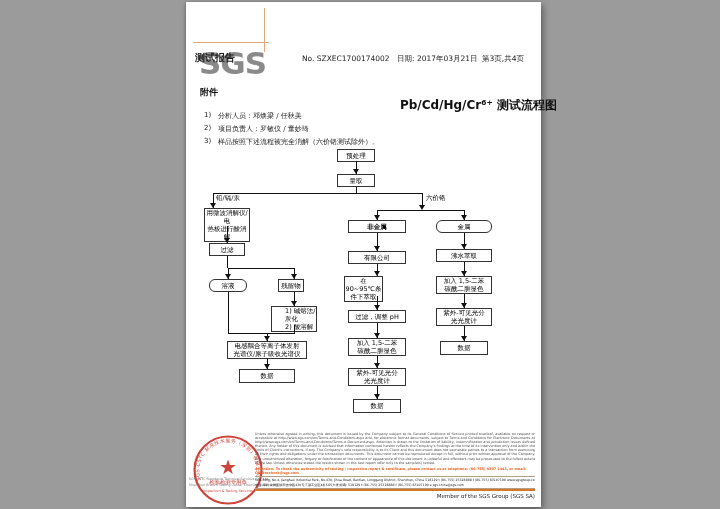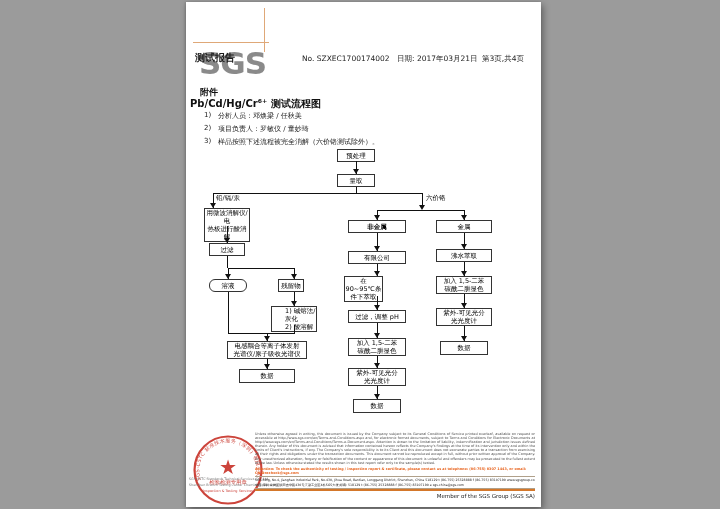--- a/index.html
+++ b/index.html
@@ -22,21 +22,21 @@
     margin-top:39px;
   }
   .cropline-h{position:absolute;left:7px;top:40px;width:76px;height:1px;background:#dfa878}
   .cropline-v{position:absolute;left:78px;top:6px;width:1px;height:44px;background:#dfa878}
   .report-title{position:absolute;left:9px;top:49px;font-size:10px;font-weight:bold;color:#1c1c1c}
   .report-no{position:absolute;left:116px;top:52px;font-size:7.5px;color:#222}
   .report-date{position:absolute;left:211px;top:52px;font-size:7.5px;color:#222}
   .report-pages{position:absolute;left:296px;top:52px;font-size:7.5px;color:#222}
   
   .attach-label{position:absolute;left:14px;top:84px;font-size:9px;font-weight:bold;color:#111}
-  .flow-title{position:absolute;left:4px;top:95px;width:100%;text-align:left;font-size:10px;font-weight:bold;color:#111}
+  .flow-title{position:absolute;left:16px;top:95px;width:100%;text-align:right;font-size:12px;font-weight:bold;color:#111}
   .notes{position:absolute;left:18px;top:109px;font-size:7px;color:#1a1a1a}
   .note-row{display:flex;margin-bottom:3.2px}
   .note-num{width:14px;flex:none}
   
   #flow{position:absolute;left:0;top:0;width:355px;height:505px}
   .node{
     position:absolute;box-sizing:border-box;border:1px solid #333;background:#fff;
     font-size:6.5px;line-height:8px;color:#000;
     display:flex;align-items:center;justify-content:center;text-align:center;
     white-space:pre-line;
@@ -115,21 +115,21 @@
       <div class="node" style="left: 162px; top: 218px; width: 58px; min-height: 13px; font-weight: bold;">非金属</div>
       <div class="node" style="left: 162px; top: 249px; width: 58px; min-height: 13px;">有限公司</div>
       <div class="node" style="left: 158px; top: 274px; width: 39px; min-height: 20px;">在 90~95℃条
 件下萃取</div>
       <div class="node" style="left: 162px; top: 308px; width: 58px; min-height: 13px;">过滤，调整 pH</div>
       <div class="node" style="left: 162px; top: 336px; width: 58px; min-height: 18px;">加入 1,5-二苯
 碳酰二肼显色</div>
       <div class="node" style="left: 162px; top: 366px; width: 58px; min-height: 18px;">紫外-可见光分
 光光度计</div>
       <div class="node" style="left: 167px; top: 397px; width: 48px; min-height: 14px;">数据</div>
-      <div class="node" style="left: 250px; top: 218px; width: 56px; min-height: 13px;">金属</div>
+      <div class="node" style="left: 250px; top: 218px; width: 56px; min-height: 13px; border-radius: 6px;">金属</div>
       <div class="node" style="left: 250px; top: 247px; width: 56px; min-height: 13px;">沸水萃取</div>
       <div class="node" style="left: 250px; top: 274px; width: 56px; min-height: 18px;">加入 1,5-二苯
 碳酰二肼显色</div>
       <div class="node" style="left: 250px; top: 306px; width: 56px; min-height: 18px;">紫外-可见光分
 光光度计</div>
       <div class="node" style="left: 254px; top: 339px; width: 48px; min-height: 14px;">数据</div>
       <div class="vl" style="left: 170px; top: 159px; height: 13px;"></div>
       <div class="vl" style="left: 170px; top: 185px; height: 6px;"></div>
       <div class="vl" style="left: 27px; top: 191px; height: 15px;"></div>
       <div class="vl" style="left: 236px; top: 191px; height: 12px;"></div>

